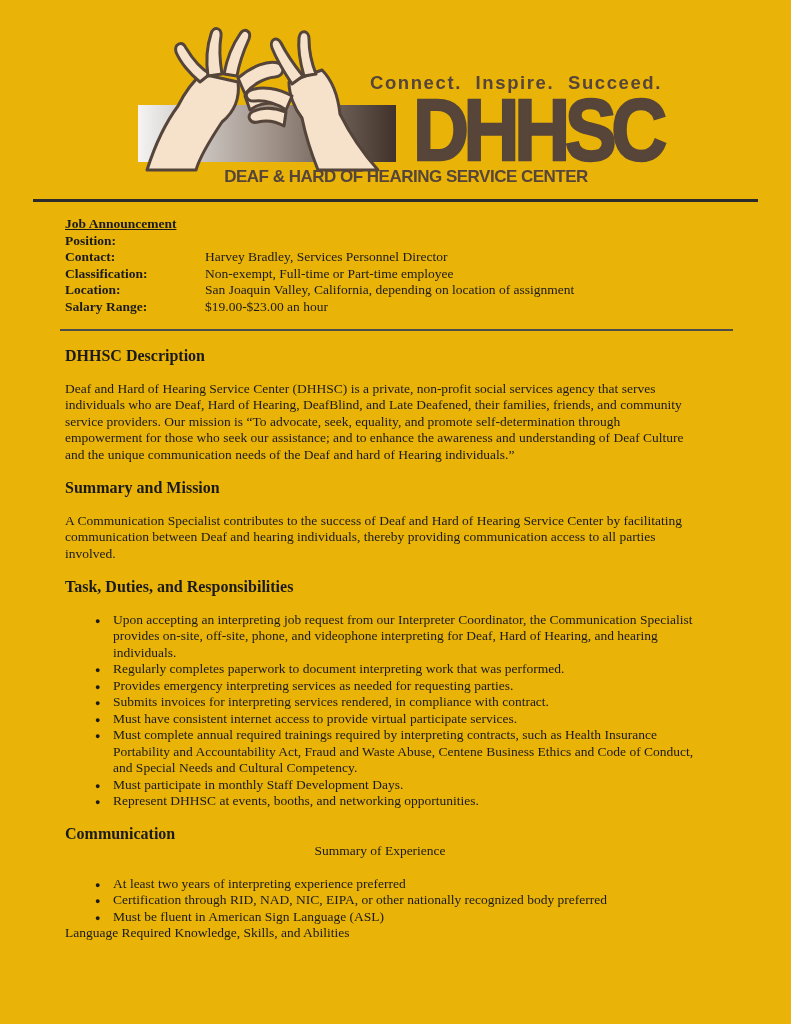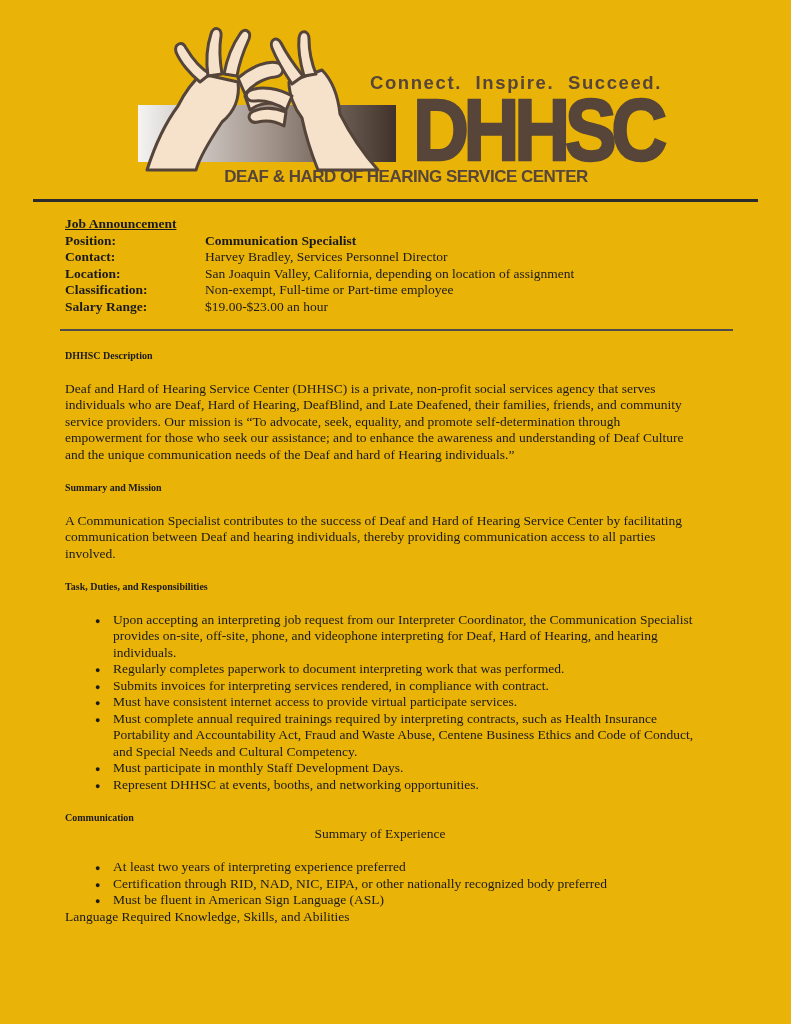--- a/index.html
+++ b/index.html
@@ -49,21 +49,21 @@
   }
   .job-title { font-weight: 700; text-decoration: underline; }
   .field-row { display: flex; }
   .field-label { font-weight: 700; width: 140px; flex: 0 0 140px; }
   .field-value { flex: 1; }
   .field-value.bold { font-weight: 700; }
   .divider {
     border: none; border-top: 2px solid #4d4d4d;
     margin: 14px 0 16px -5px; width: 673px;
   }
-  .doc h2 { font-size: 10px; font-weight: 700; margin: 16.5px 0 16.5px 0; }
+  .doc h2 { font-size: 16px; font-weight: 700; margin: 16.5px 0 16.5px 0; }
   .doc h2.tight { margin-bottom: 0; }
   .doc p { margin: 0; }
   .subheading { margin: 0; text-align: center; }
   .bullets {
     list-style: none; margin: 16.5px -16px 0 0;
   }
   .bullets li { position: relative; padding-left: 48px; }
   .bullets li::before {
     content: "\25CF";
     position: absolute; left: 30px; top: 1px; font-size: 9px;
@@ -124,51 +124,51 @@
     <div class="orgname brand-text">DEAF &amp; HARD OF HEARING SERVICE CENTER</div>
     <div class="top-rule"></div>
   </header>
 
   <main class="doc">
 
     <div class="job-title">Job Announcement</div>
 
     <div class="field-row">
       <span class="field-label">Position:</span>
-      <span class="field-value bold">Communication Specialist</span>
     </div>
     <div class="field-row">
       <span class="field-label">Contact:</span>
       <span class="field-value">Harvey Bradley, Services Personnel Director</span>
     </div>
     <div class="field-row">
+      <span class="field-label">Classification:</span>
+      <span class="field-value">Non-exempt, Full-time or Part-time employee</span>
+    </div>
+    <div class="field-row">
       <span class="field-label">Location:</span>
       <span class="field-value">San Joaquin Valley, California, depending on location of assignment</span>
-    </div>
-    <div class="field-row">
-      <span class="field-label">Classification:</span>
-      <span class="field-value">Non-exempt, Full-time or Part-time employee</span>
     </div>
     <div class="field-row">
       <span class="field-label">Salary Range:</span>
       <span class="field-value">$19.00-$23.00 an hour</span>
     </div>
 
     <hr class="divider">
 
     <h2>DHHSC Description</h2>
     <p>Deaf and Hard of Hearing Service Center (DHHSC) is a private, non-profit social services agency that serves individuals who are Deaf, Hard of Hearing, DeafBlind, and Late Deafened, their families, friends, and community service providers.  Our mission is “To advocate, seek, equality, and promote self-determination through empowerment for those who seek our assistance; and to enhance the awareness and understanding of Deaf Culture and the unique communication needs of the Deaf and hard of Hearing individuals.”</p>
 
     <h2>Summary and Mission</h2>
     <p>A Communication Specialist contributes to the success of Deaf and Hard of Hearing Service Center by facilitating communication between Deaf and hearing individuals, thereby providing communication access to all parties involved.</p>
 
     <h2>Task, Duties, and Responsibilities</h2>
     <ul class="bullets">
       <li>Upon accepting an interpreting job request from our Interpreter Coordinator, the Communication Specialist provides on-site, off-site, phone, and videophone interpreting for Deaf, Hard of Hearing, and hearing individuals.</li>
       <li>Regularly completes paperwork to document interpreting work that was performed.</li>
+      <li>Provides emergency interpreting services as needed for requesting parties.</li>
       <li>Submits invoices for interpreting services rendered, in compliance with contract.</li>
       <li>Must have consistent internet access to provide virtual participate services.</li>
       <li>Must complete annual required trainings required by interpreting contracts, such as Health Insurance Portability and Accountability Act, Fraud and Waste Abuse, Centene Business Ethics and Code of Conduct, and Special Needs and Cultural Competency.</li>
       <li>Must participate in monthly Staff Development Days.</li>
       <li>Represent DHHSC at events, booths, and networking opportunities.</li>
     </ul>
 
     <h2 class="tight">Communication</h2>
     <p class="subheading">Summary of Experience</p>
     <ul class="bullets">

